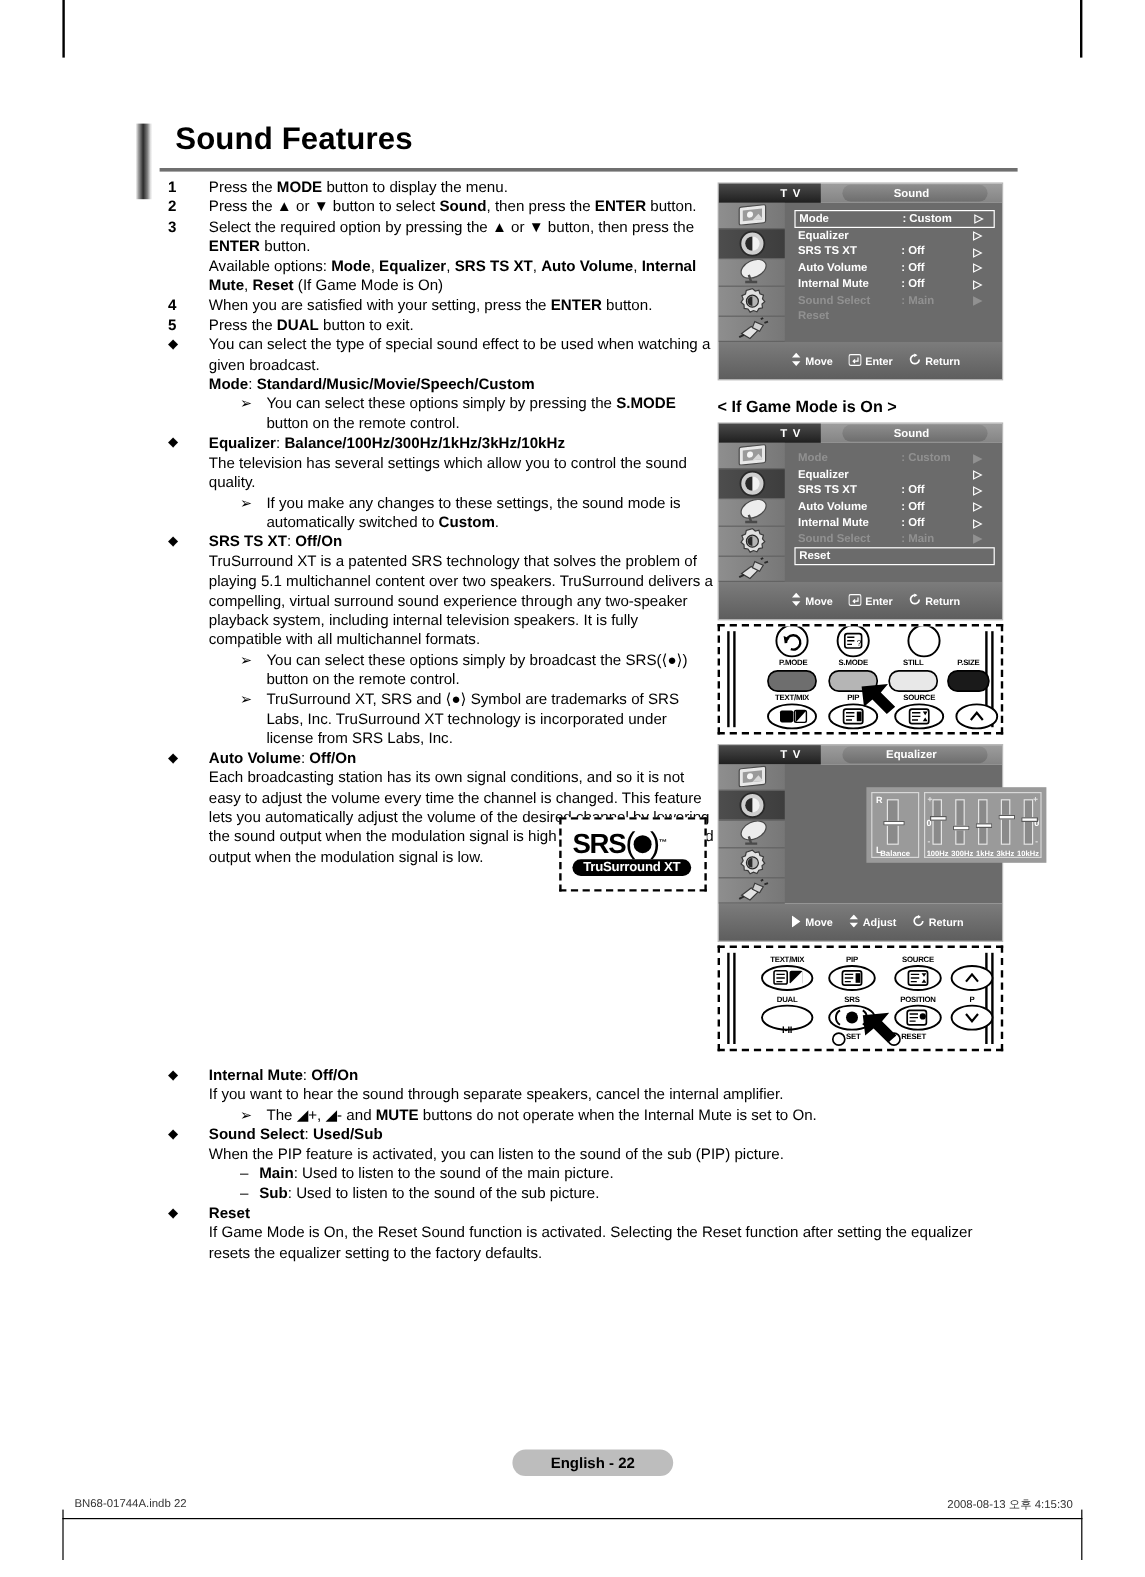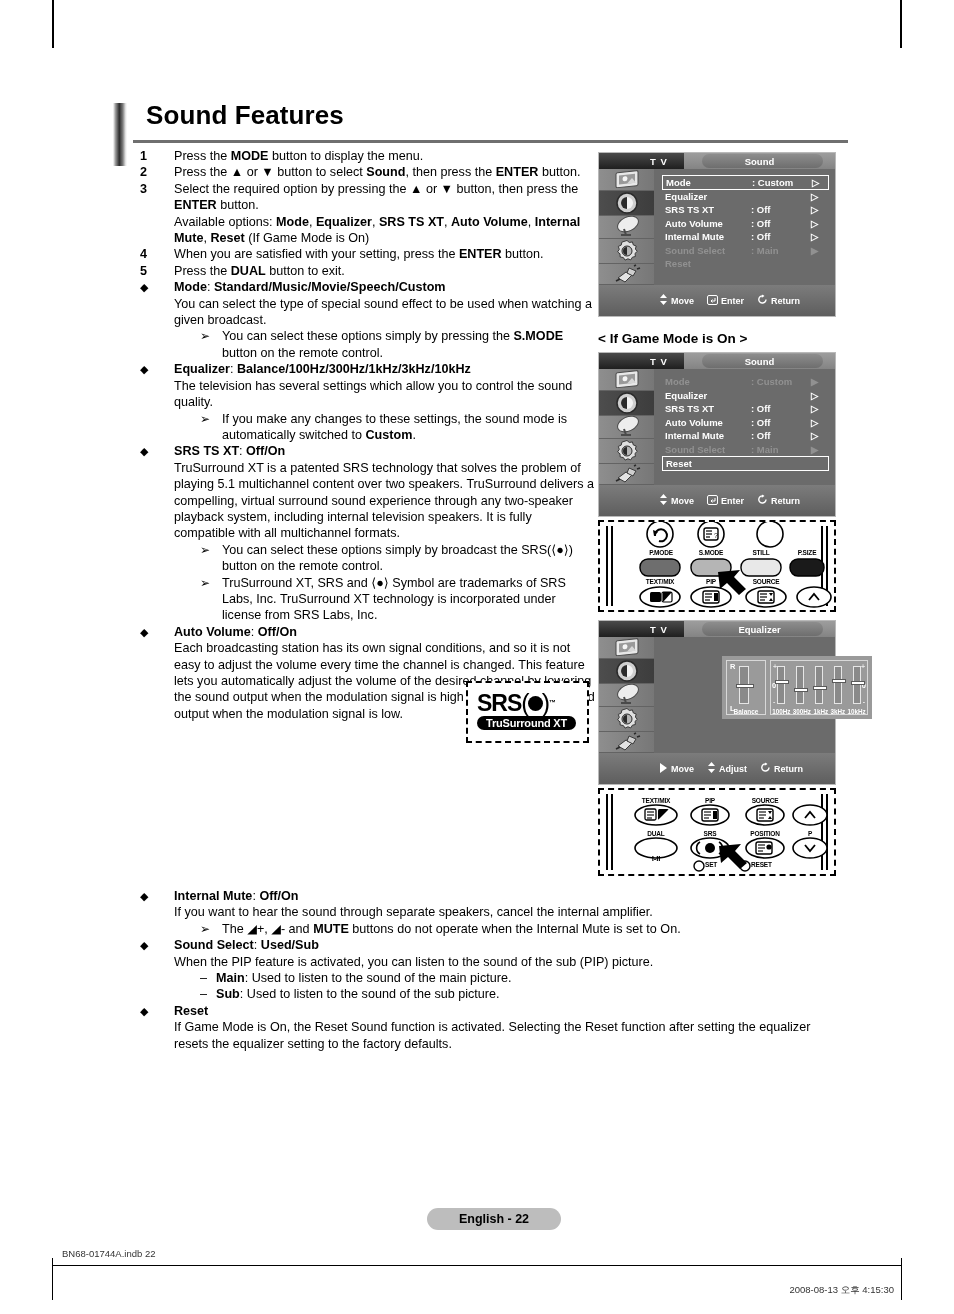--- a/index.html
+++ b/index.html
@@ -134,22 +134,22 @@
         <div class="row">
           <div class="num">5</div>
           <div class="rtx">Press the <b>DUAL</b> button to exit.</div>
         </div>
       </div>
     <div id="bullets-host">
         <div>
           <div class="row">
             <div class="dia">◆</div>
             <div class="rtx">
+              <div>You can select the type of special sound effect to be used when watching a given broadcast.</div>
               <div><b>Mode</b>: <b>Standard/Music/Movie/Speech/Custom</b></div>
-              <div>You can select the type of special sound effect to be used when watching a given broadcast.</div>
               <div class="sub">
                 <div class="arw">➢</div>
                 <div>You can select these options simply by pressing the <b>S.MODE</b> button on the remote control.</div>
               </div>
             </div>
           </div>
         </div>
         <div>
           <div class="row">
             <div class="dia">◆</div>
@@ -708,15 +708,15 @@
     <div class="rlabel" style="left:142px;top:40px;width:46px;">POSITION</div>
     <div class="rlabel" style="left:194px;top:40px;width:32px;">P</div>
     <div class="rlabel" style="left:105px;top:71px;width:26px;text-align:left;">SET</div>
     <div class="rlabel" style="left:151px;top:71px;width:34px;text-align:left;">RESET</div>
     <div class="rlabel" style="left:38px;top:52px;width:36px;font-size:8px;margin-top:12px;">I-II</div>
   </div>
 
   <div class="footerbar">English - 22</div>
   <div class="botline"></div>
   <div class="fl" style="left:62px;">BN68-01744A.indb   22</div>
-  <div class="fl" style="right:60px;margin-top:36px;">2008-08-13   오후 4:15:30</div>
+  <div class="fl" style="right:60px;">2008-08-13   오후 4:15:30</div>
 
 </div>
 
 </body></html>

